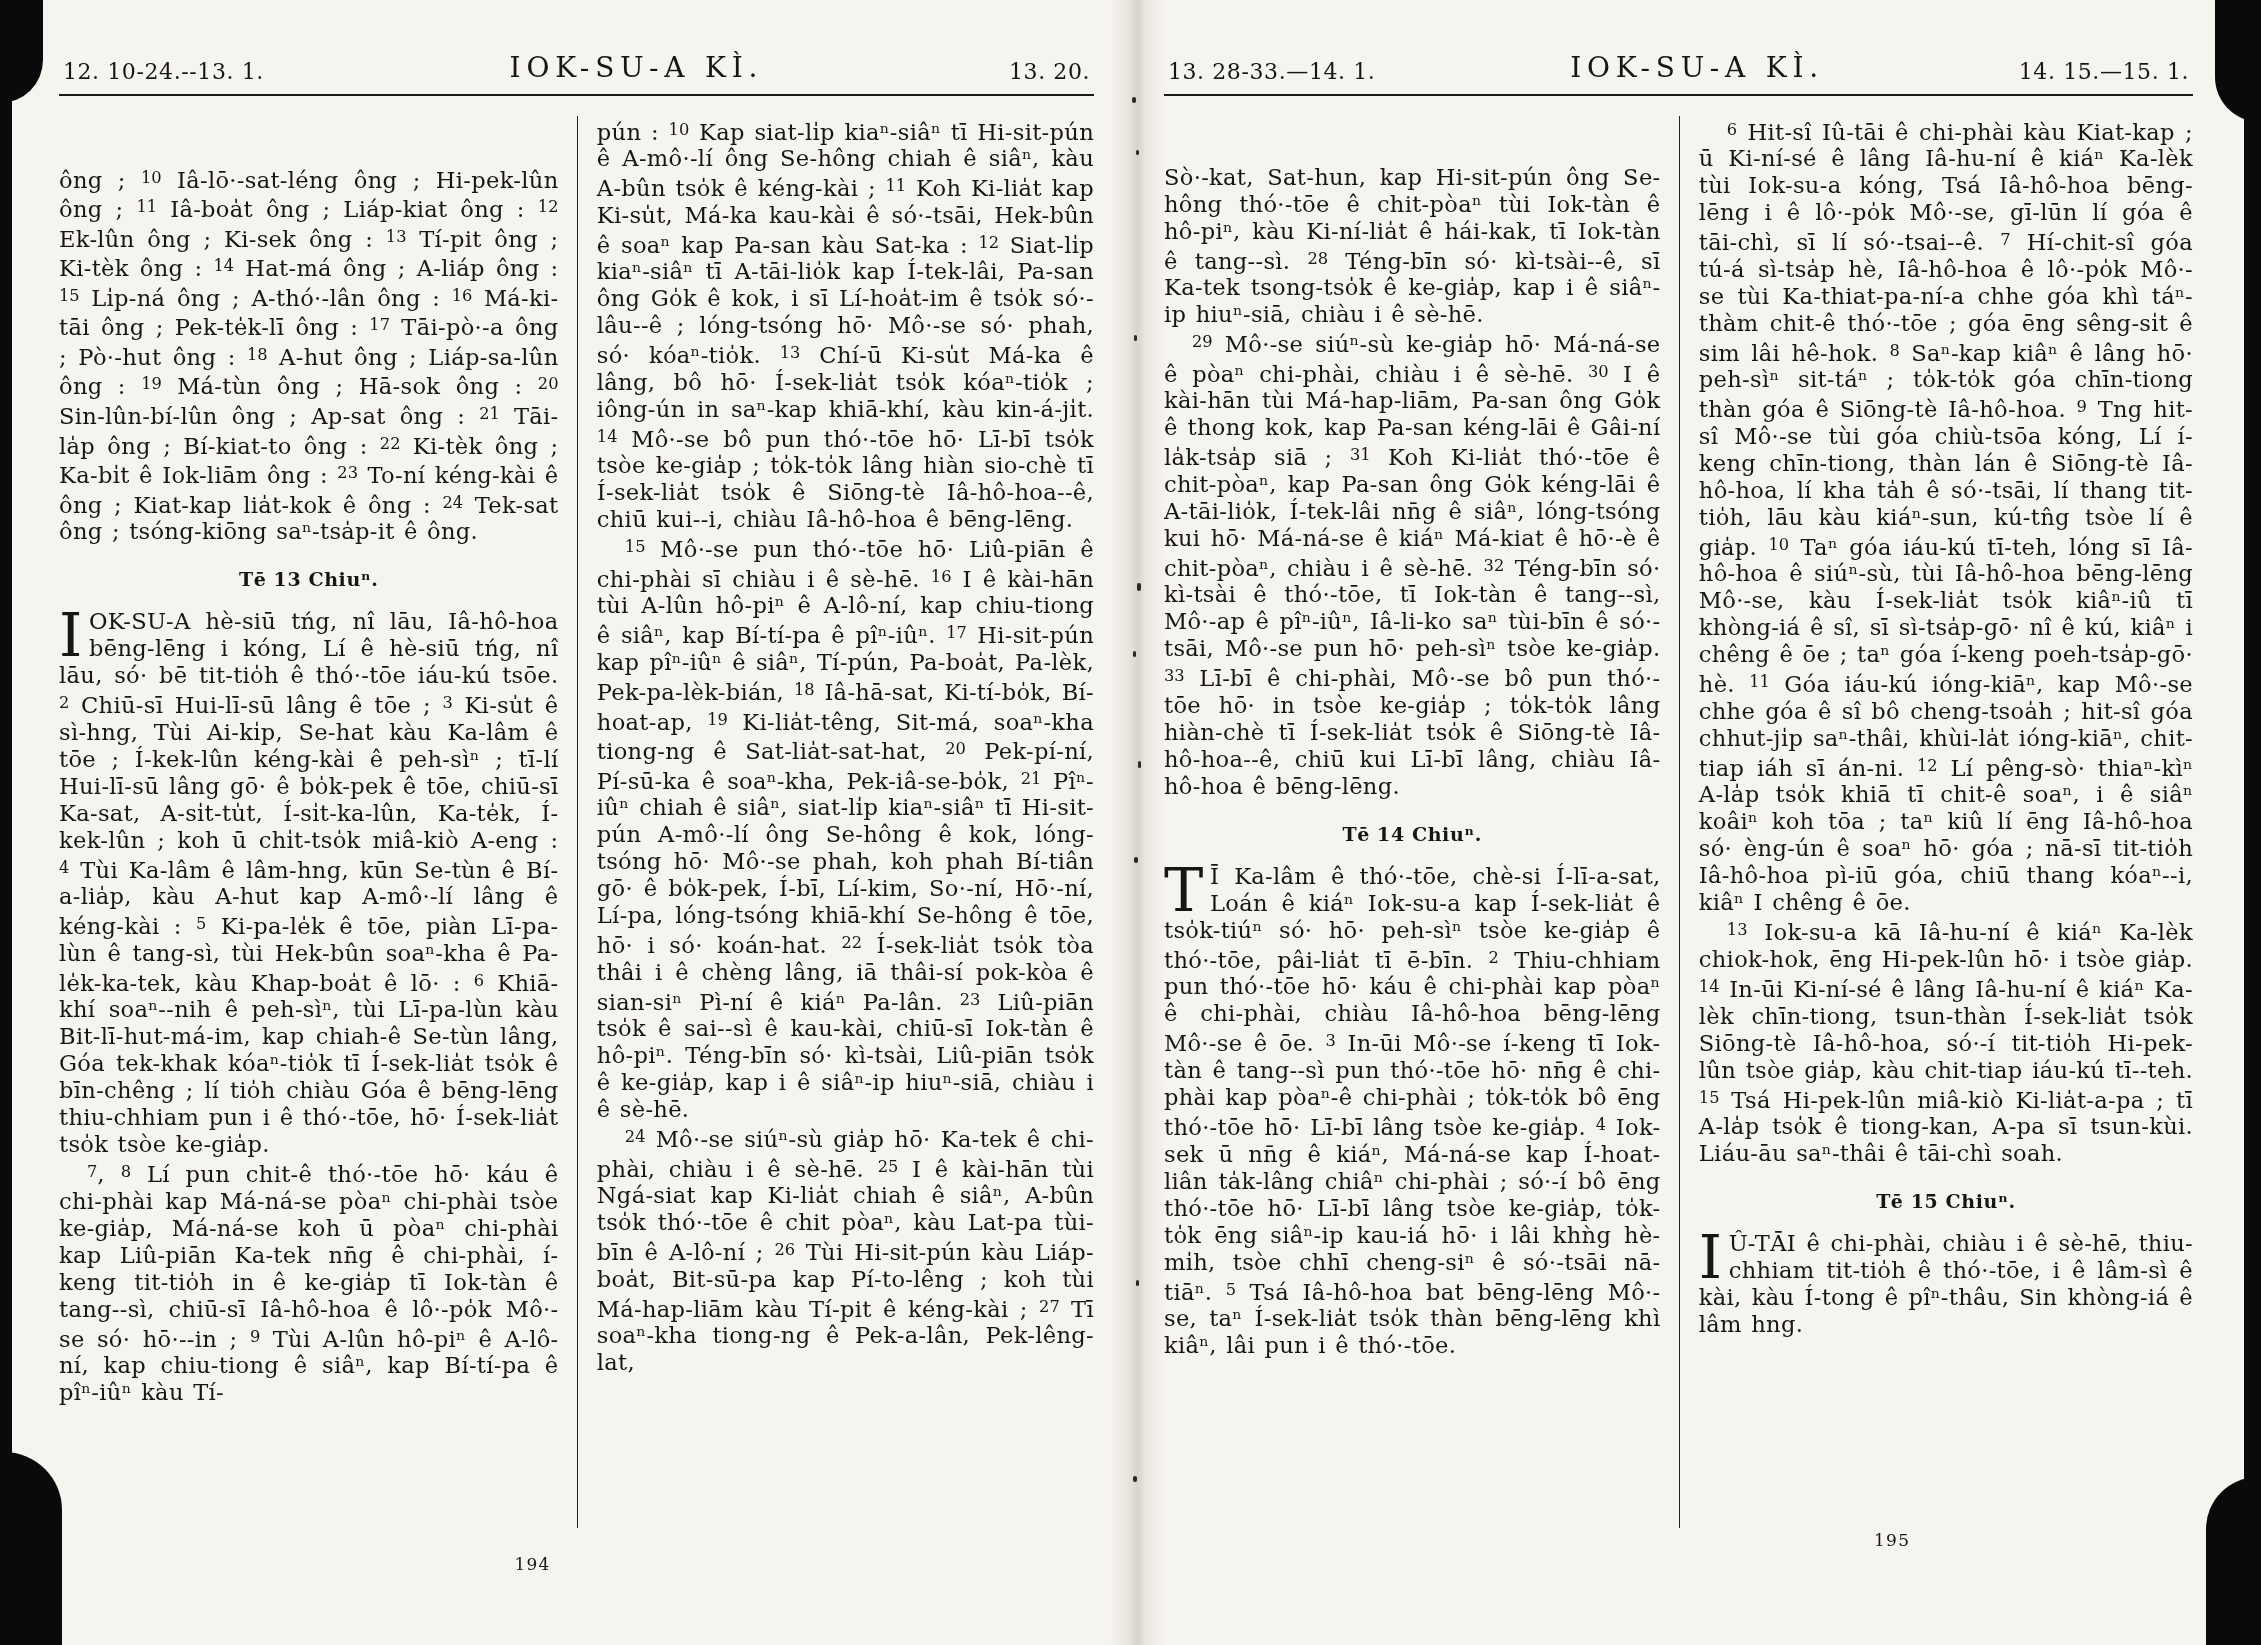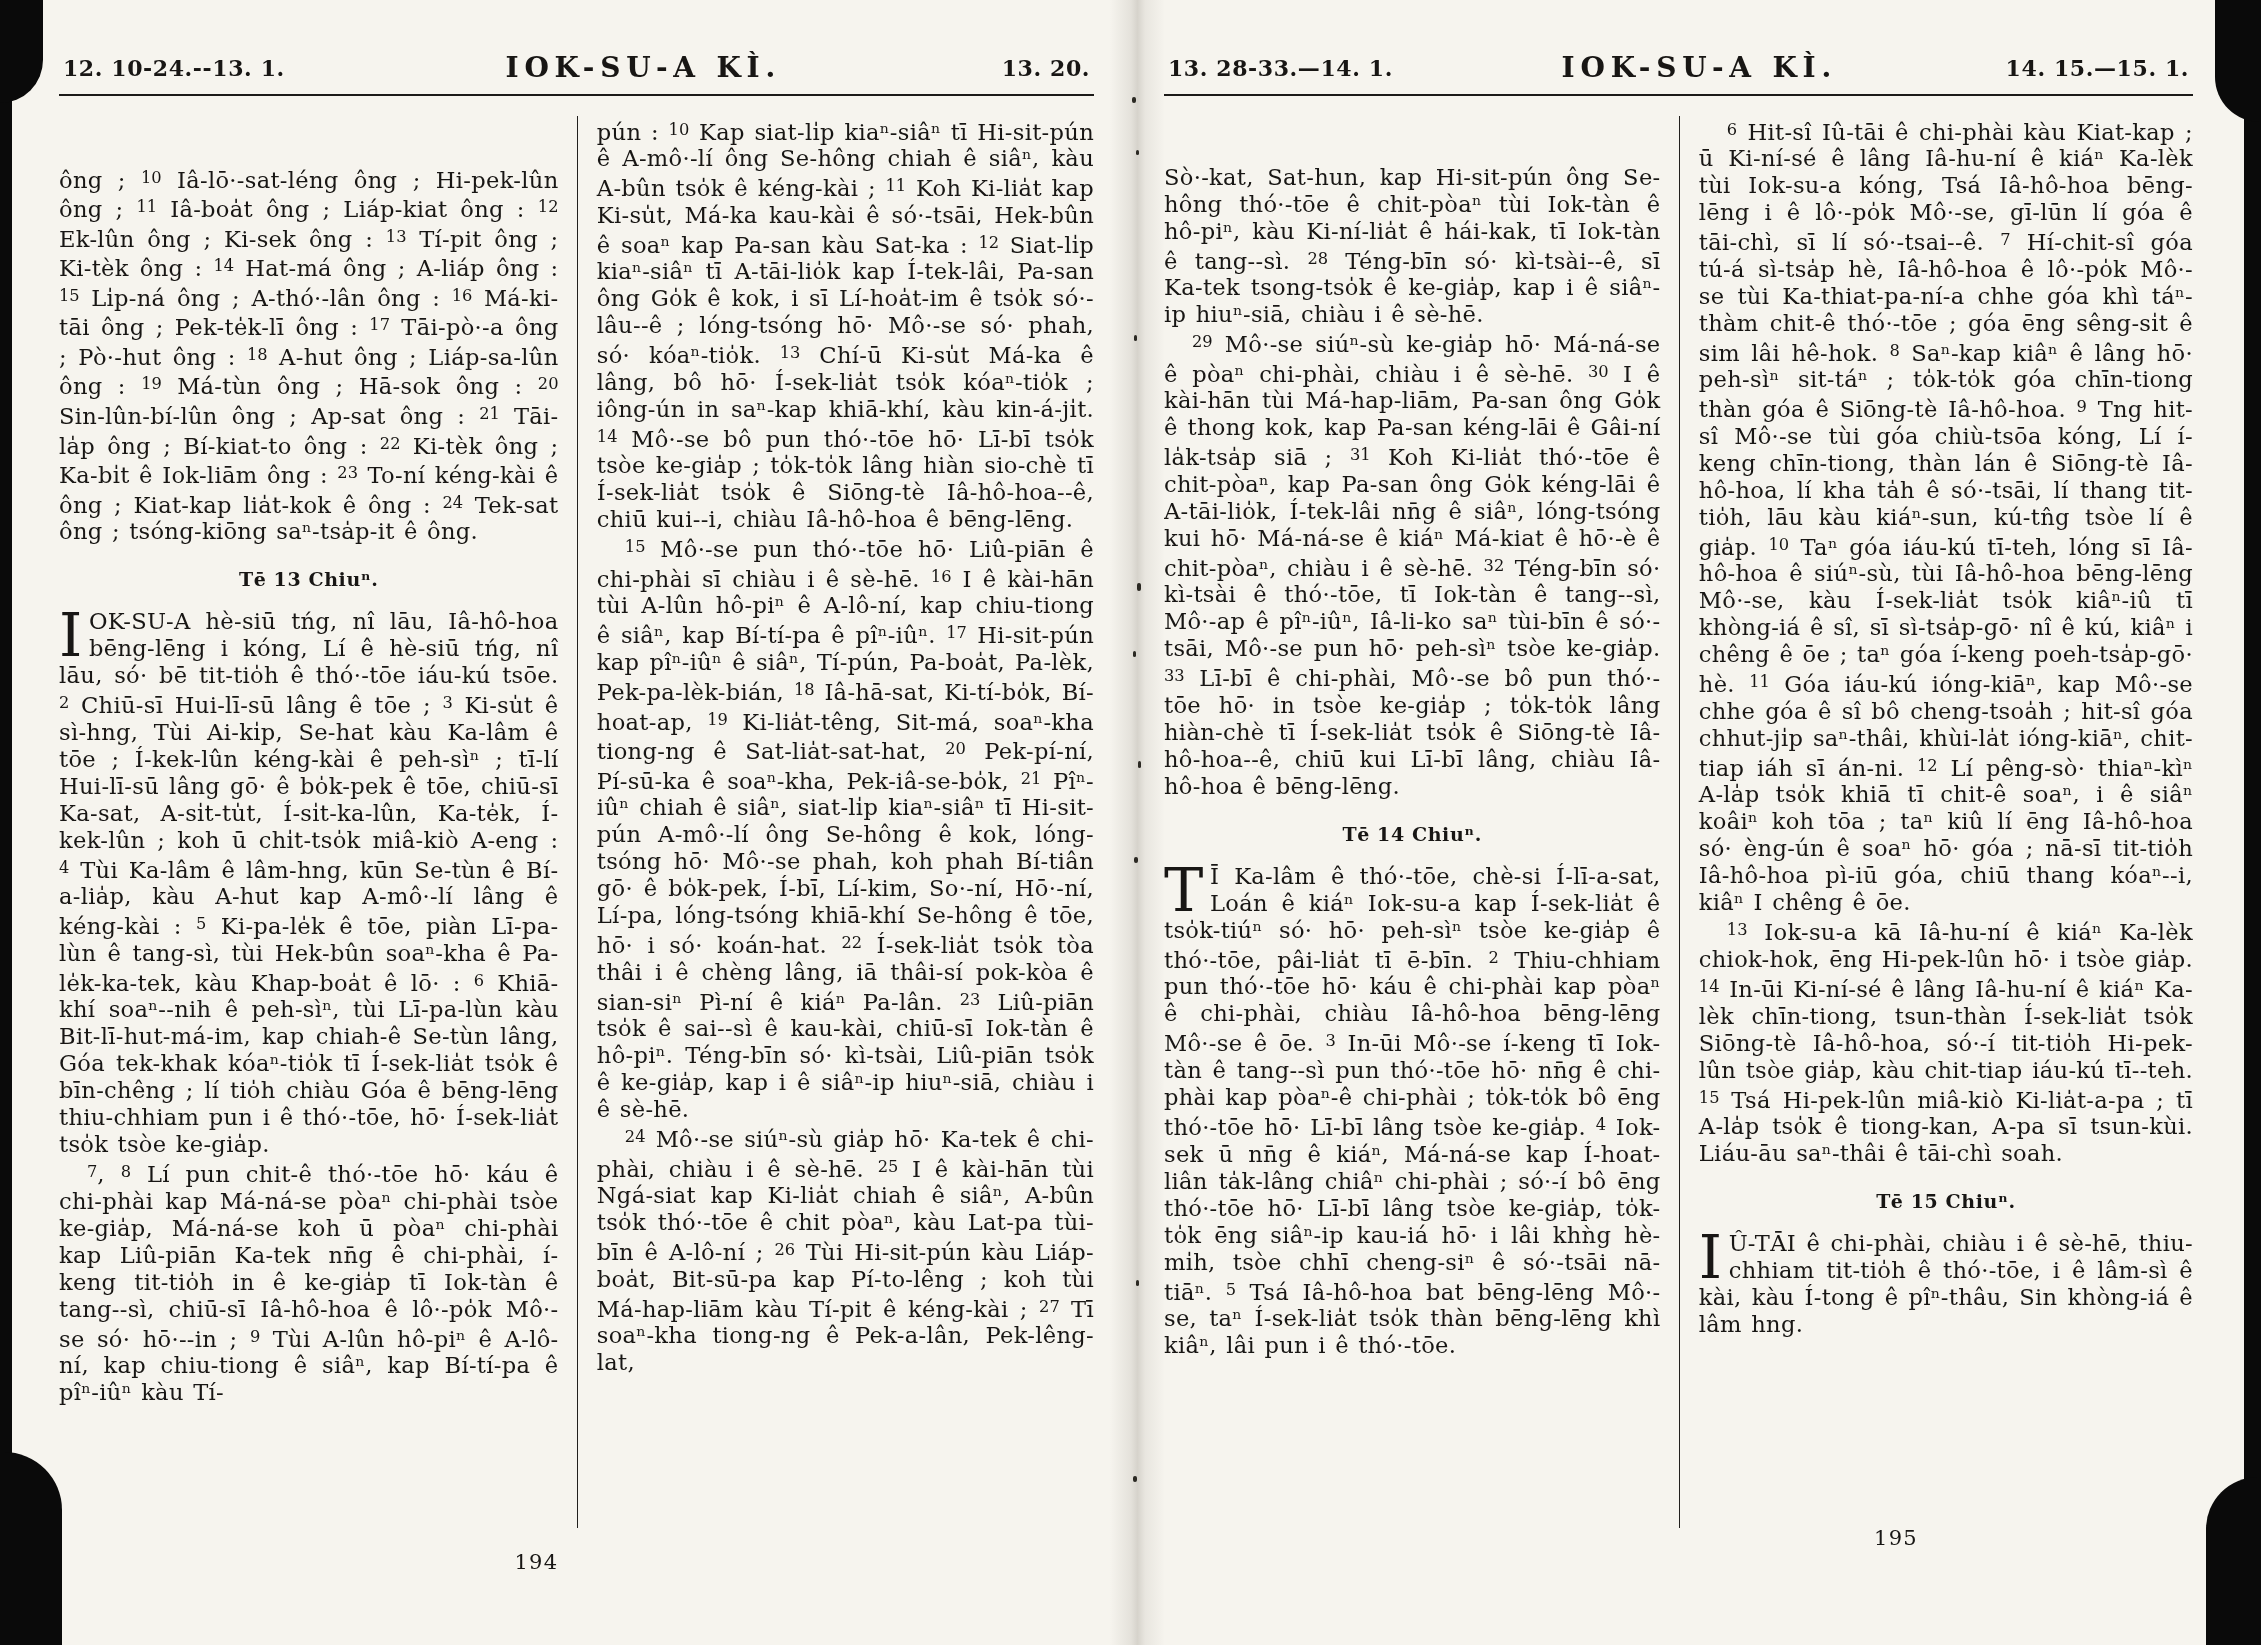--- a/index.html
+++ b/index.html
@@ -11,22 +11,22 @@
     color:#181614;
   }
   .scan{position:absolute;inset:0;background:#f6f4ee;}
 
   
   .page{position:absolute;top:34px;height:1583px;}
   .page-left{left:59px;width:1035px;}
   .page-right{left:1164px;width:1029px;}
 
   .page-header{
-    display:flex;justify-content:space-between;align-items:center;
-    font-weight:bold;font-size:22px;letter-spacing:0.6px;
+    display:flex;justify-content:space-between;align-items:flex-end;
+    font-weight:normal;font-size:22px;letter-spacing:0.6px;
     padding:17px 3.9px 10.3px 3.9px;
     border-bottom:2.6px solid #1c1a18;
   }
   .page-header .title{letter-spacing:5.8px;font-size:28px;}
 
   .cols{display:flex;margin-top:19.3px;height:1412px;overflow:hidden;}
   .col{width:50%;height:100%;box-sizing:border-box;overflow:hidden;}
   .col:first-child{padding-right:18px;margin-top:48px;}
   .col:last-child{padding-left:19.3px;border-left:1.9px solid #22201d;}
 
@@ -38,21 +38,21 @@
   .v{font-size:0.72em;vertical-align:0.28em;letter-spacing:0;}
   .dropcap{
     float:left;font-size:59px;line-height:48px;
     padding:3.9px 6.4px 0 0;
   }
   .chap-heading{
     text-align:center;font-weight:bold;font-size:19px;
     margin:23px 0 18px 0;letter-spacing:0.6px;
   }
 
-  .page-number{position:absolute;font-size:21px;letter-spacing:1.3px;}
+  .page-number{position:absolute;font-size:17px;letter-spacing:1.3px;}
   .pn-left{left:44%;bottom:43px;}
   .pn-right{left:69%;bottom:67px;}
 
   
   .edge{position:absolute;background:#0a0a0a;top:0;height:100%;}
   .edge-l{left:0;width:11.6px;}
   .edge-r{right:0;width:17px;}
   .corner{position:absolute;background:#0a0a0a;}
   .c-tl{left:0;top:0;width:43px;height:103px;border-bottom-right-radius:45px;}
   .c-bl{left:0;bottom:0;width:62px;height:193px;border-top-right-radius:58px;}

